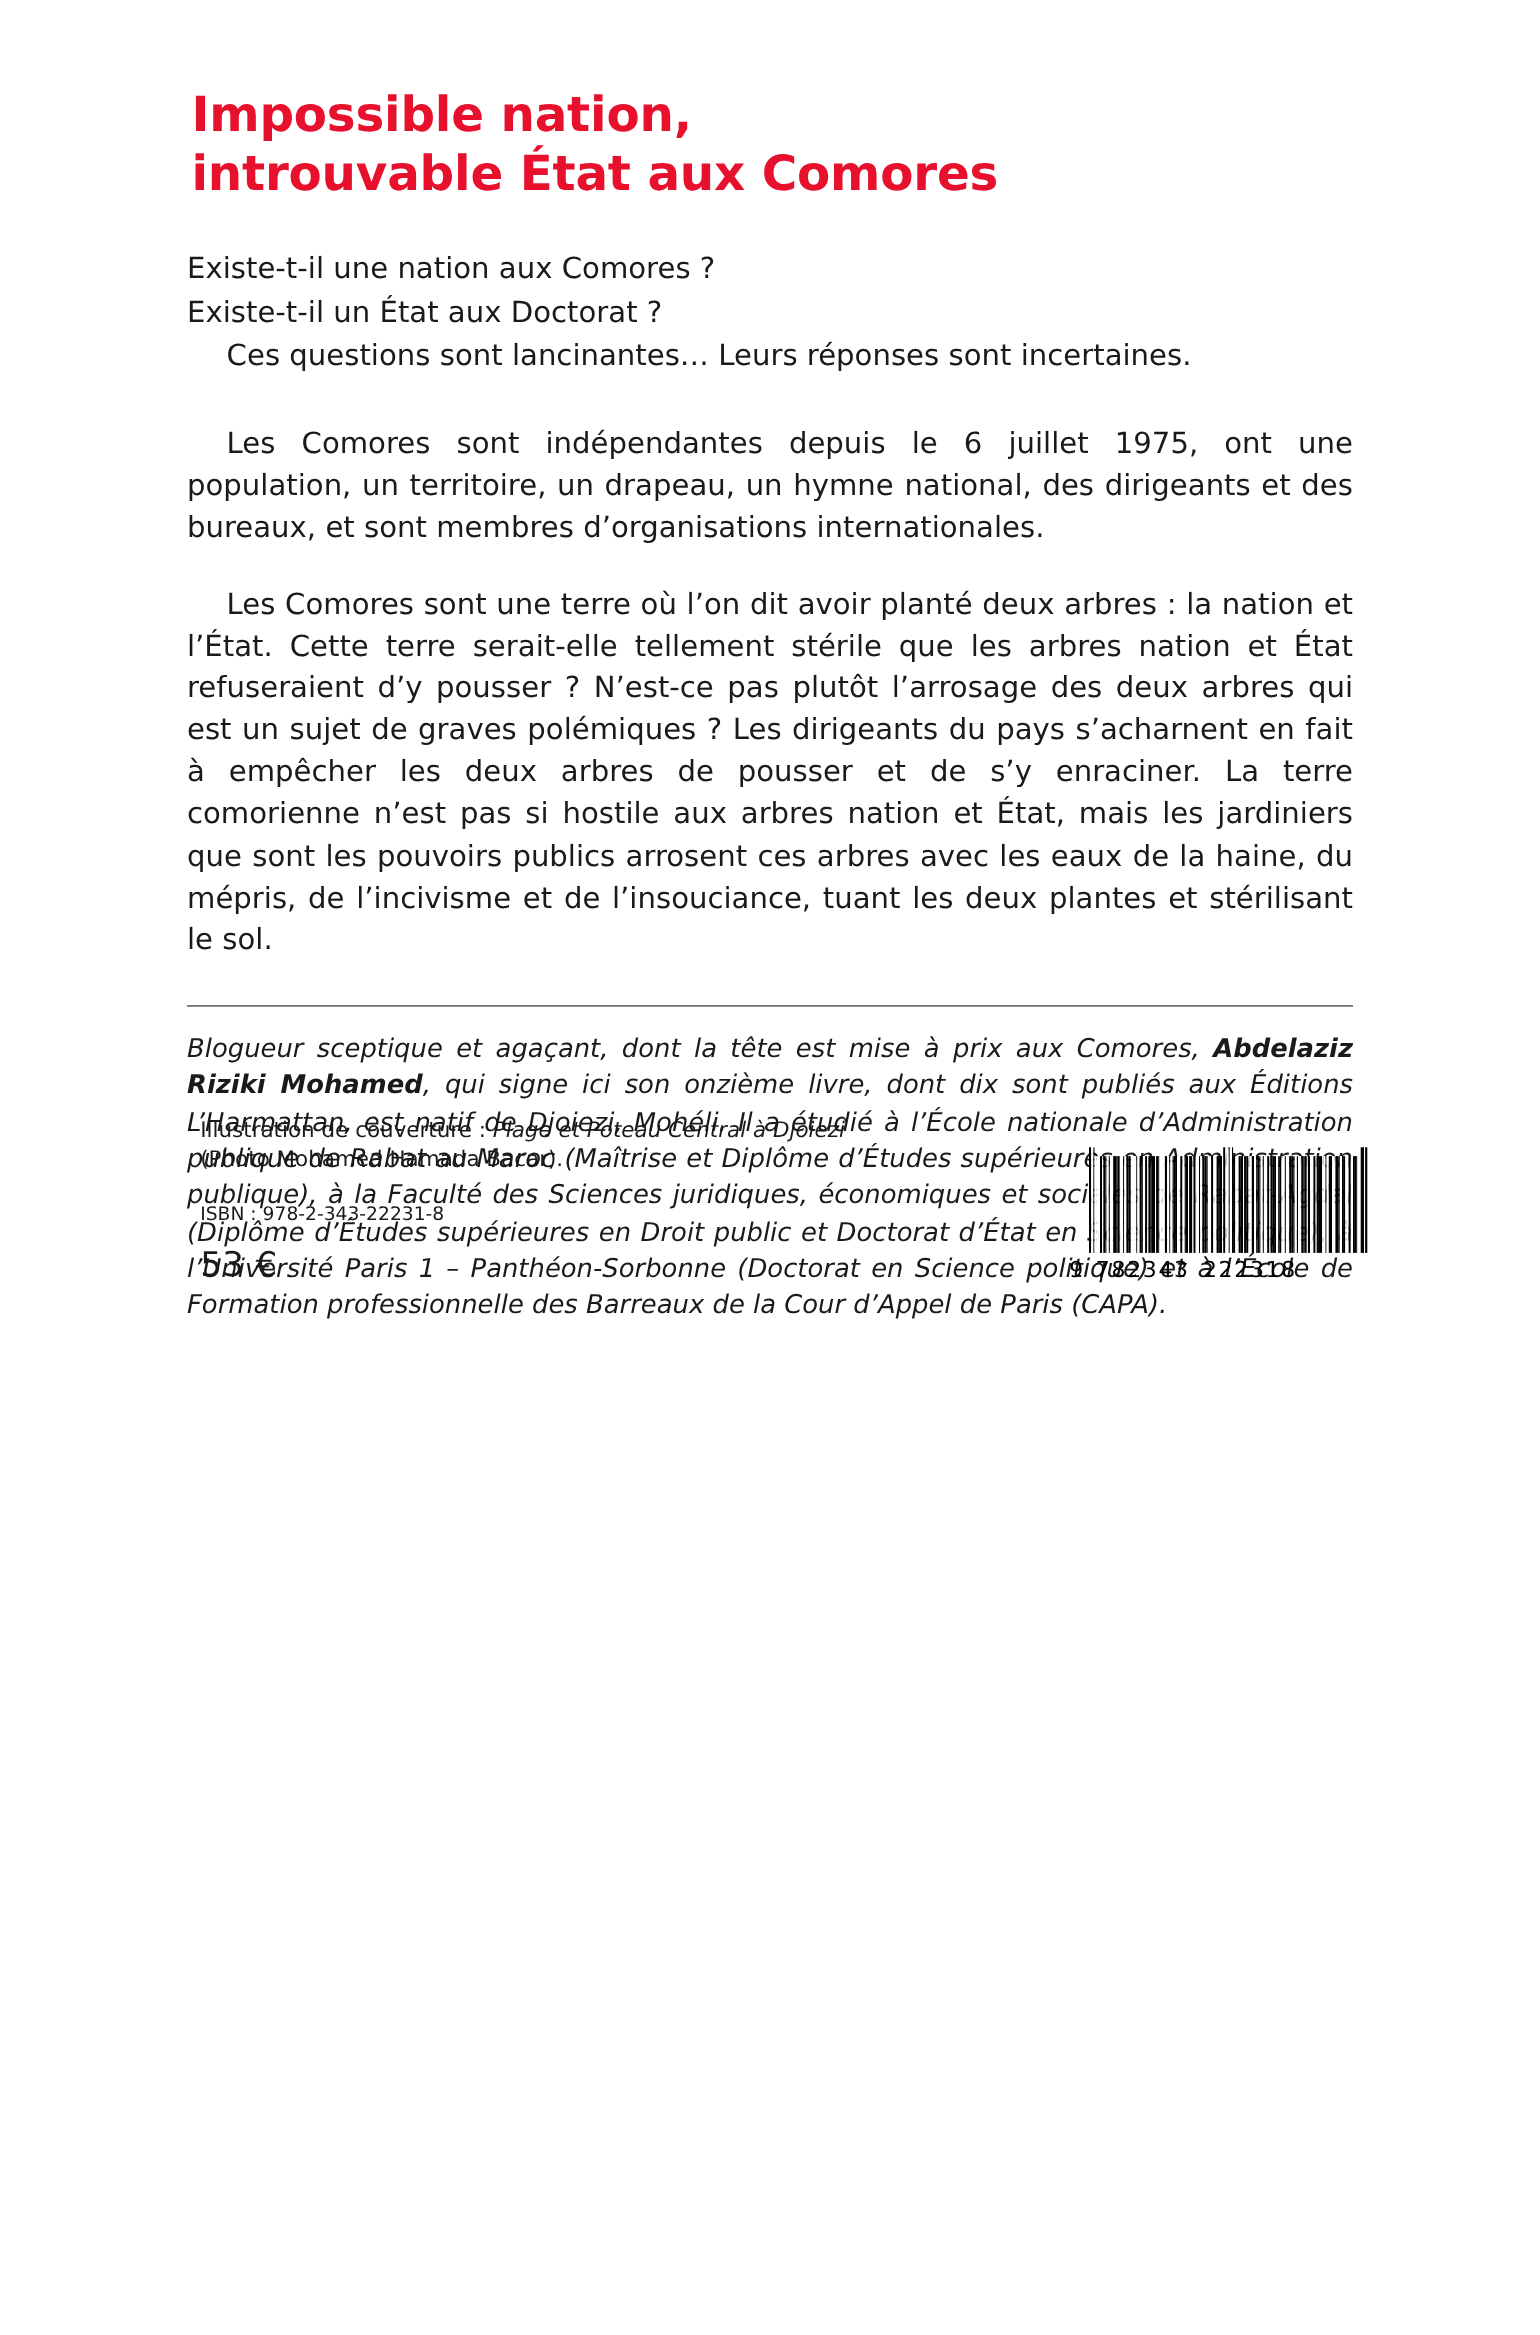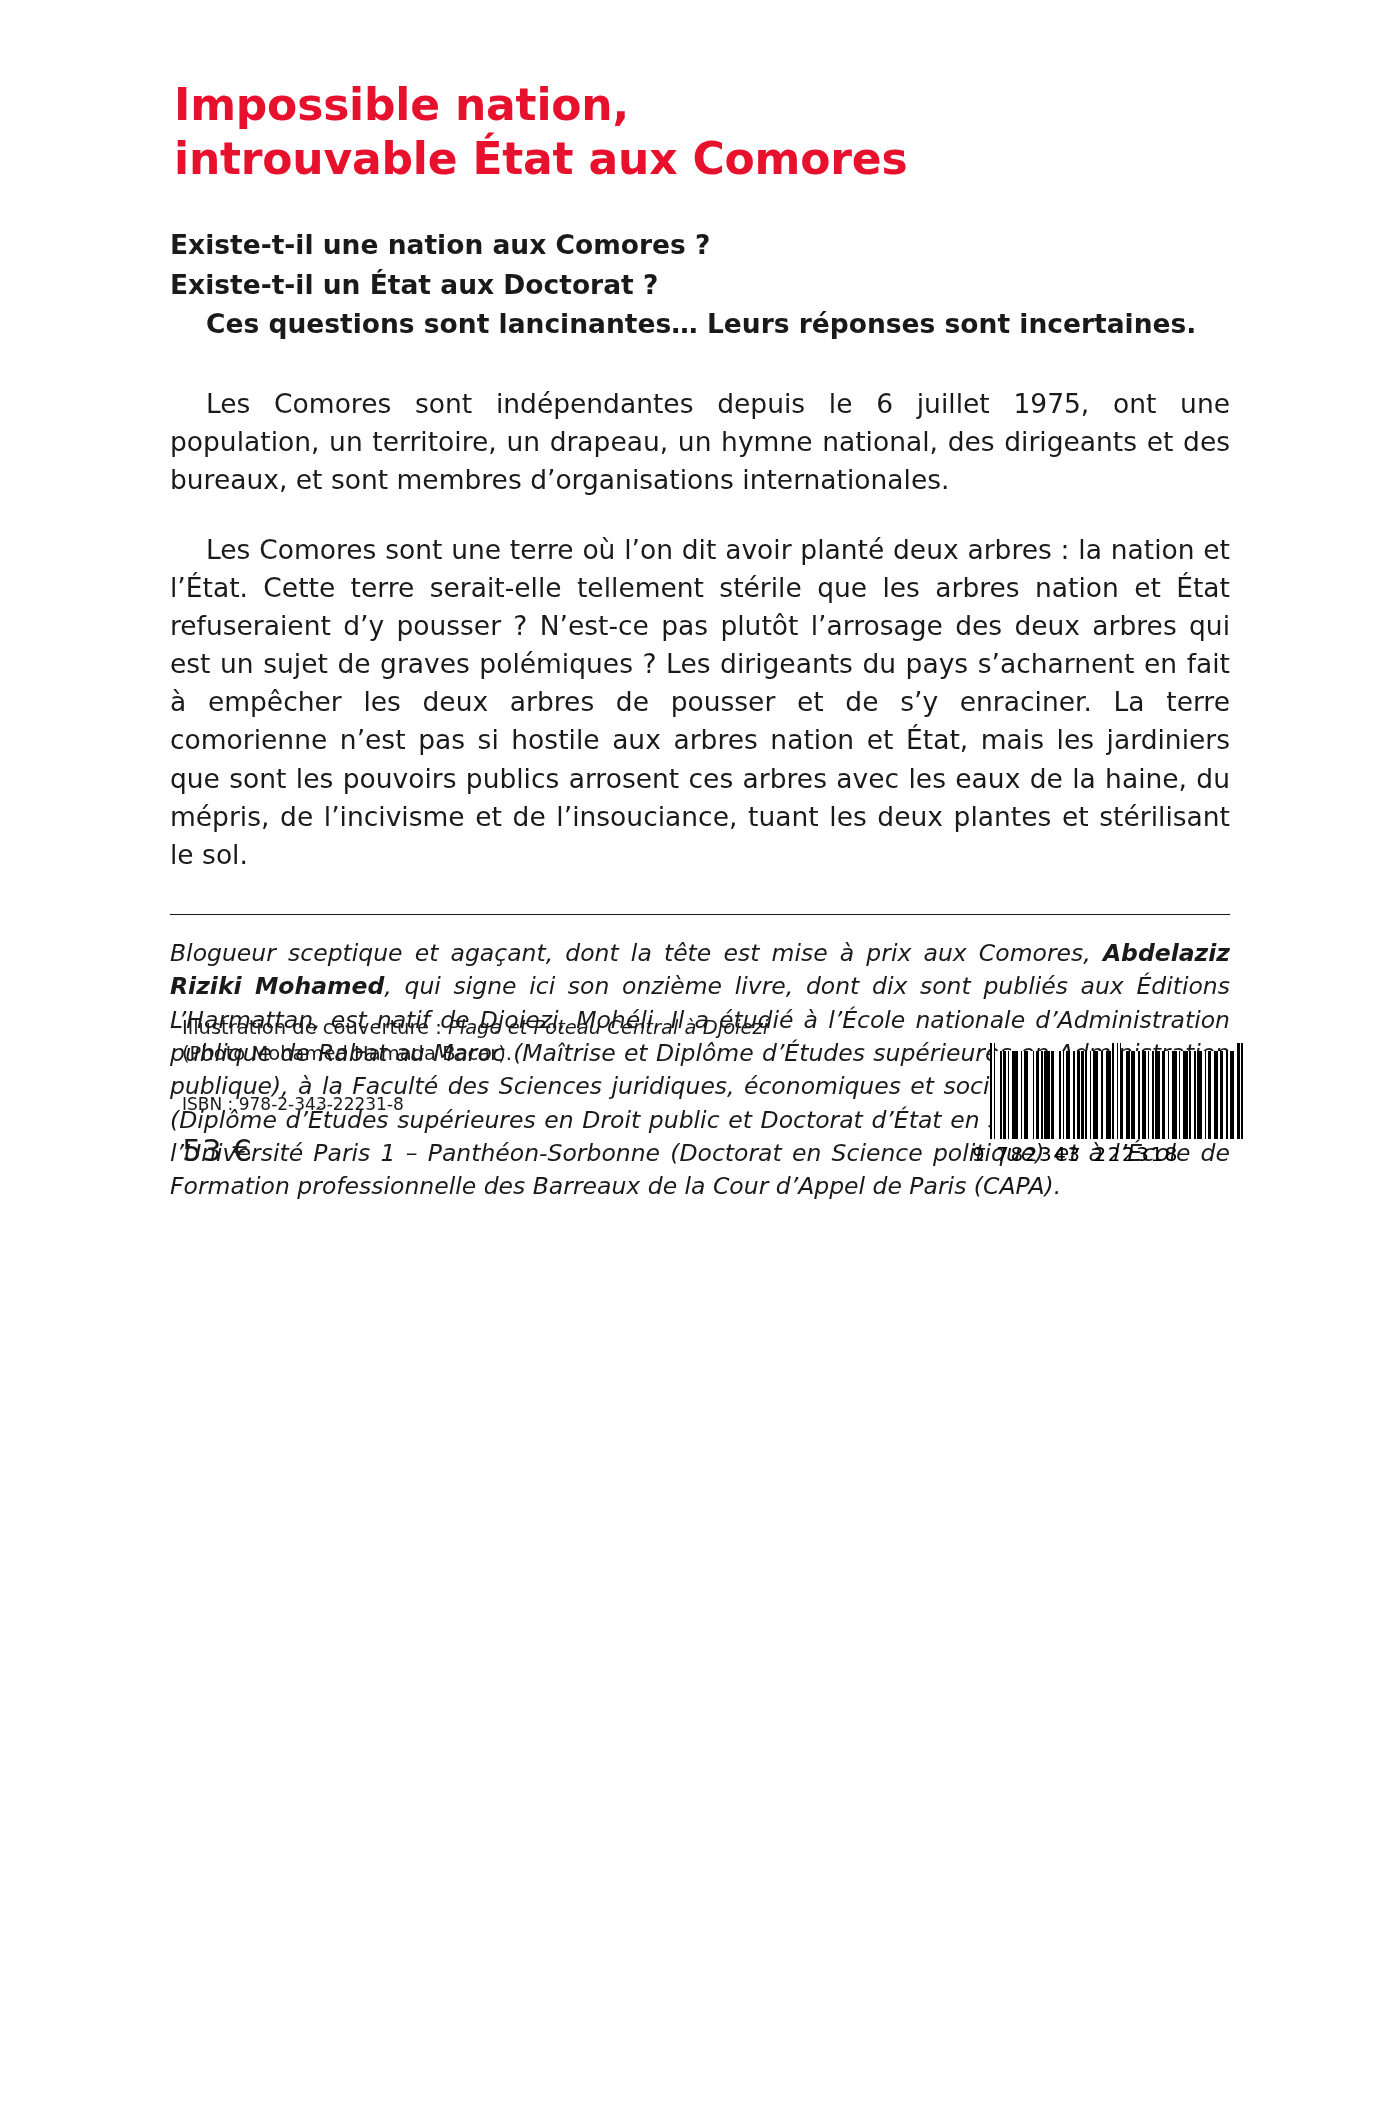--- a/index.html
+++ b/index.html
@@ -44,21 +44,21 @@
 
   
   .blurb {
     font-size: 26.5px;
     line-height: 1.42;
     text-align: justify;
     color: #1a1a1a;
     margin: 0 0 27px 0;
   }
   .blurb.bold {
-    font-weight: bold;
+    font-weight: normal;
   }
   .blurb .ln {
     display: block;
     text-align: left;
   }
 
   .q-block {
     margin-bottom: 42px;
   }
   .q-block .ln {

